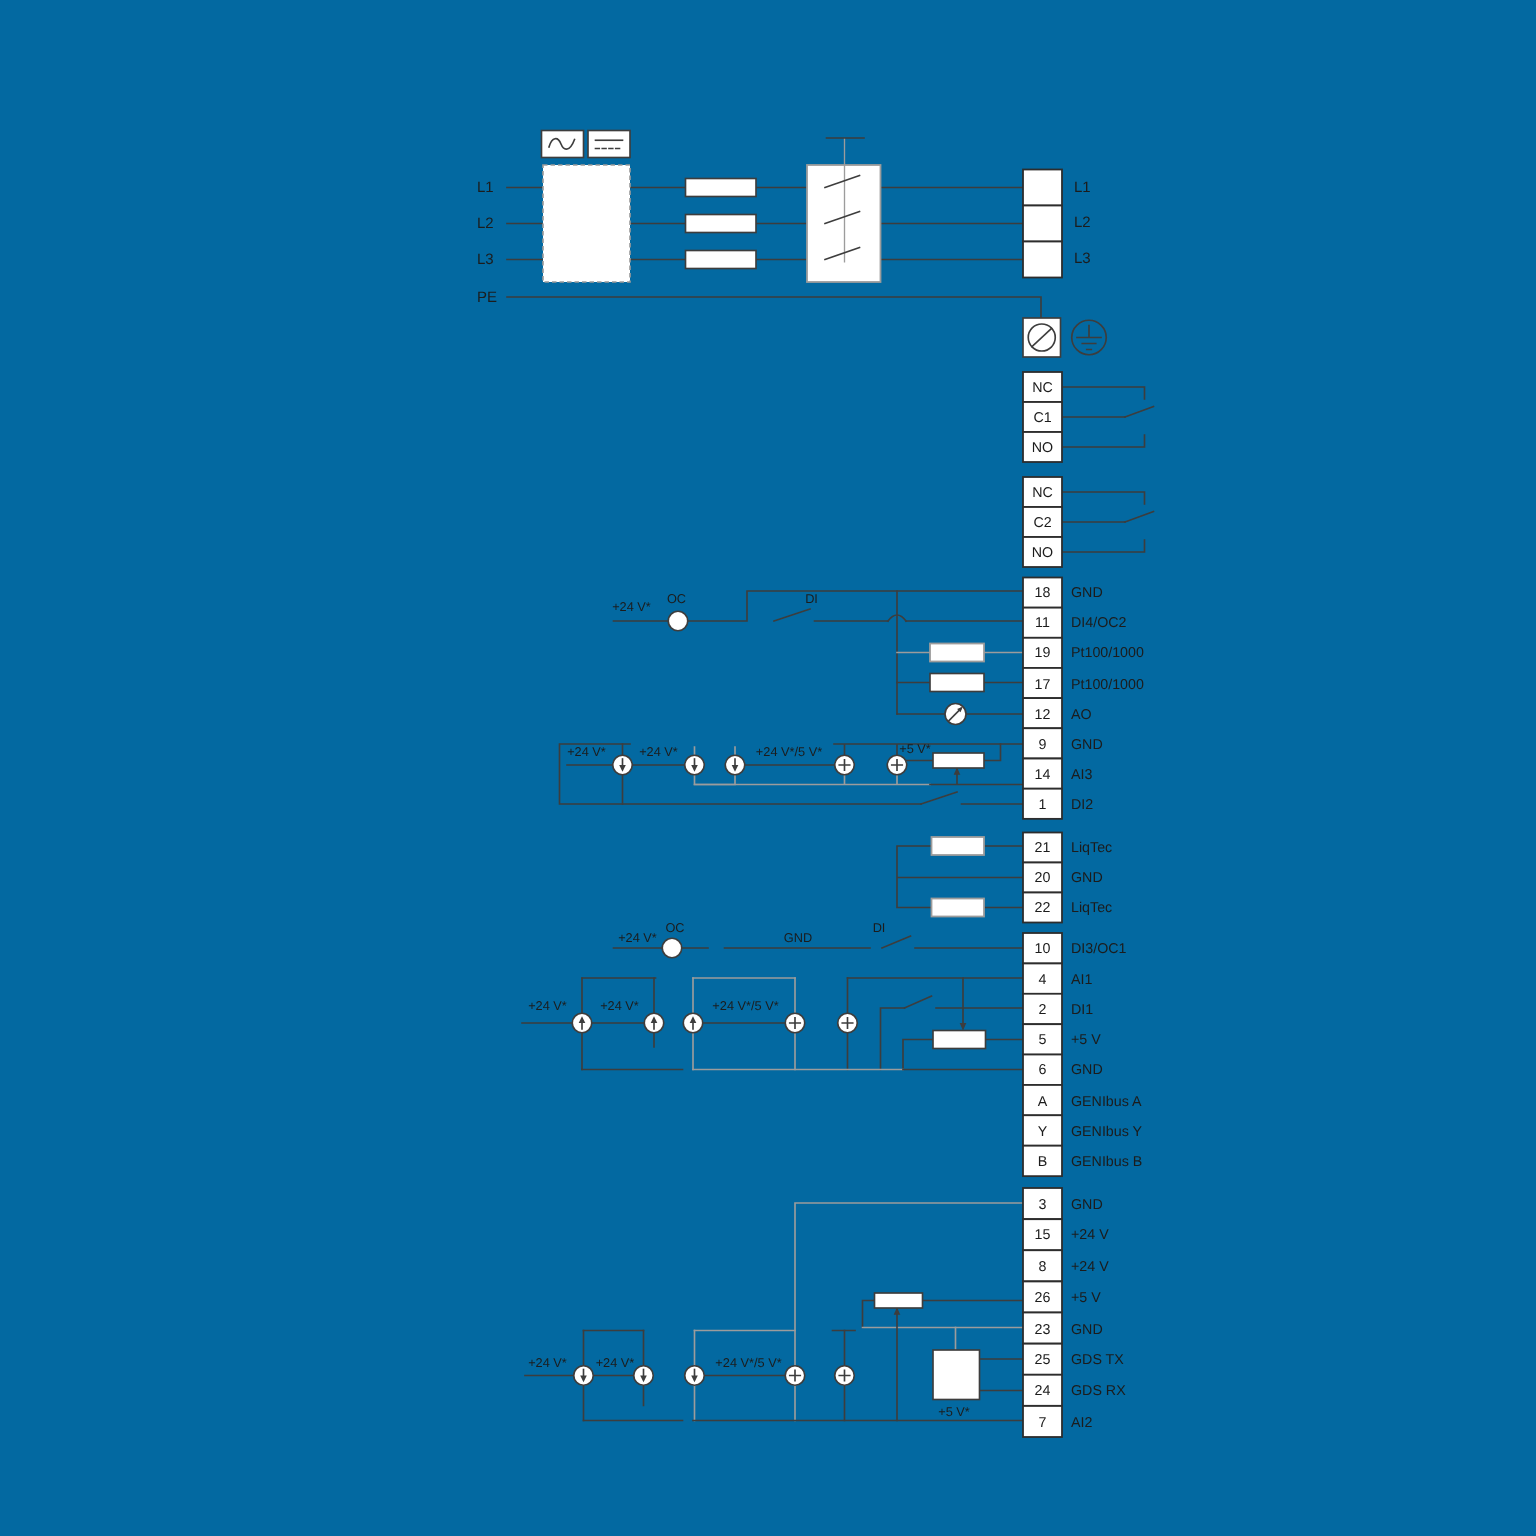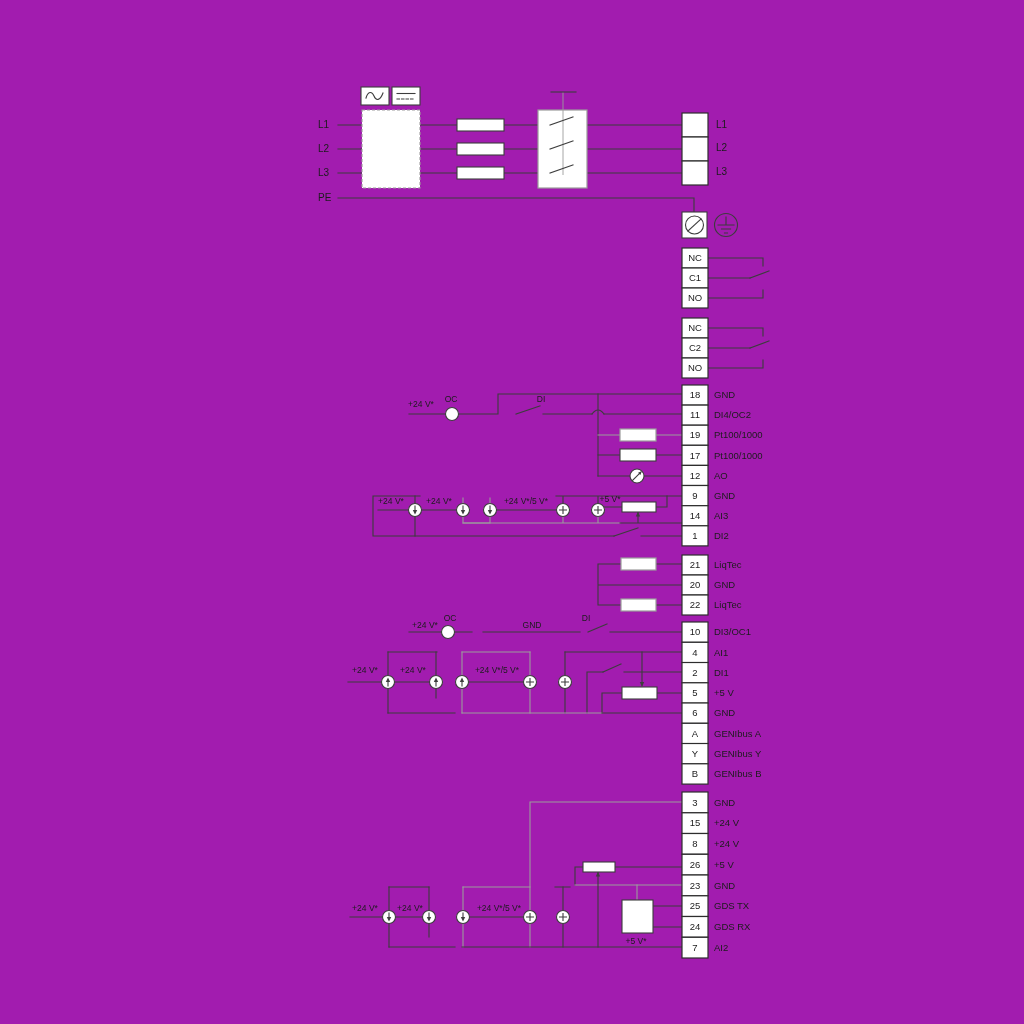--- a/index.html
+++ b/index.html
@@ -1,16 +1,16 @@
 <!DOCTYPE html>
 <html><head>
 <meta charset="utf-8">
 <style>
   html,body{margin:0;padding:0;background:#ffffff;}
-  .stage{width:1024px;height:1024px;position:relative;background:#a21caf;}
+  .stage{width:1024px;height:1024px;position:relative;background:#0369a1;}
   svg{display:block}
   text{font-family:"Liberation Sans",sans-serif;fill:#1c1c1c;}
   .t10{font-size:10px;}
   .t95{font-size:9.5px;}
   .ann{font-size:8.5px;}
   .mid{text-anchor:middle;}
   .w{stroke:#3d3d3d;stroke-width:1.1;fill:none;stroke-linecap:square;}
   .gw{stroke:#9c9c9c;stroke-width:1.1;fill:none;stroke-linecap:square;}
   .cell{fill:#fff;stroke:#2d2d2d;stroke-width:1.2;}
   .sym{fill:#fff;stroke:#3d3d3d;stroke-width:1.1;}

